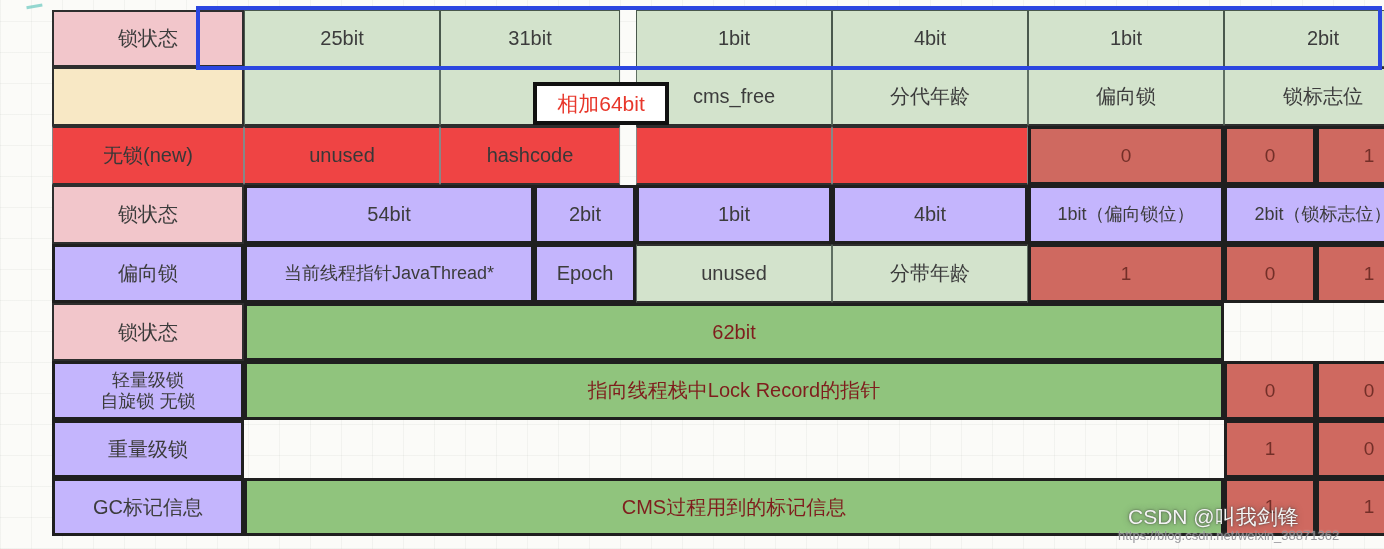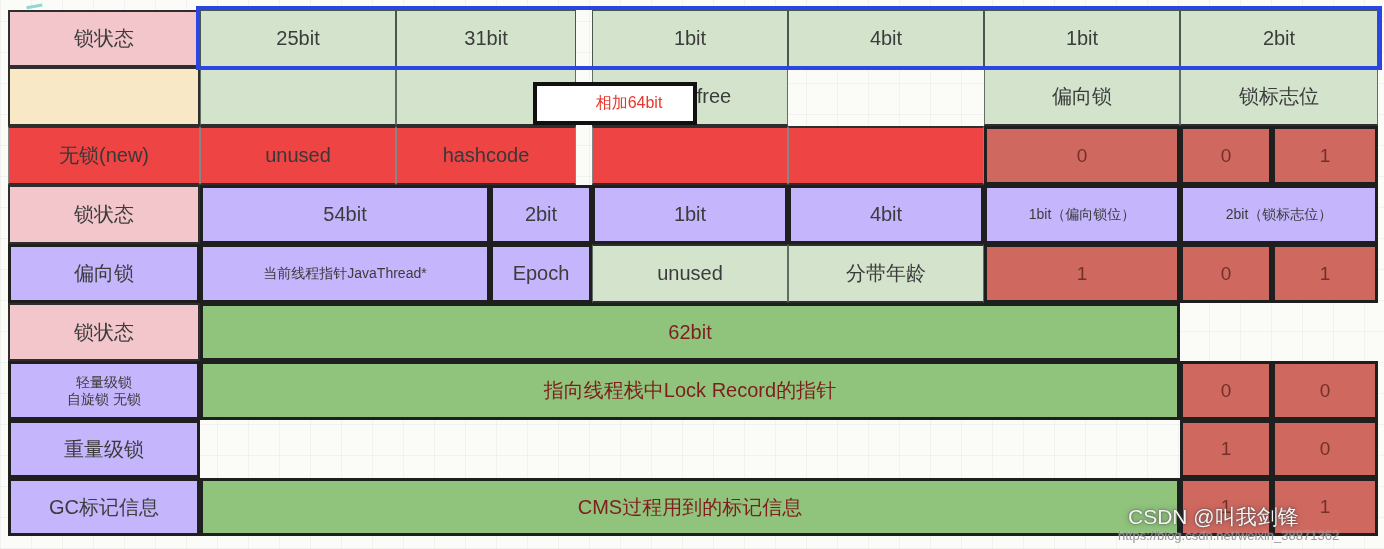--- a/index.html
+++ b/index.html
@@ -18,21 +18,21 @@
   #r3{top:126px;height:59px}
   #r4{top:185px;height:59px}
   #r5{top:244px;height:59px}
   #r6{top:303px;height:58px}
   #r7{top:361px;height:59px}
   #r8{top:420px;height:58px}
   #r9{top:478px;height:58px}
 
   .cell{position:absolute;top:0;height:100%;box-sizing:border-box;
         display:flex;align-items:center;justify-content:center;
-        font-size:20px;color:#3c3c3c;text-align:center;line-height:1.15;}
+        font-size:20px;color:#3c3c3c;text-align:center;line-height:1.15;margin-left:44px;}
   
   .lab {left:0;width:192px}
   .c1  {left:192px;width:196px}
   .c2  {left:388px;width:180px}
   .c3  {left:584px;width:196px}
   .c4  {left:780px;width:196px}
   .c5  {left:976px;width:196px}
   .c6  {left:1172px;width:198px}
   .c6a {left:1172px;width:92px}
   .c6b {left:1264px;width:106px}
@@ -42,28 +42,28 @@
 
   
   .pink  {background:#f2c6cb;border:2px solid #2e2e2e;}
   .tan   {background:#f8e8c5;border:2px solid #2e2e2e;}
   .hgreen{background:#d3e3cc;border-style:solid;border-color:#49584c;border-width:1px;}
   .lgreen{background:#d3e3cc;border-style:solid;border-color:#2e2e2e #5f6f62;border-width:2px 1px;}
   .grayc {background:#ef4444;border-style:solid;border-color:#2e2e2e #878787;border-width:2px 1px;color:#383838;}
   .orange{background:#c4b5fd;border:3px solid #1f1f1f;}
   .redc  {background:#cf6960;border:3px solid #1f1f1f;color:#732f28;font-size:19px;}
   .green {background:#90c47d;border:3px solid #1f1f1f;color:#7f1d1d;}
-  .small {font-size:14px;}
+  .small {font-size:18px;}
 
   #blueframe{position:absolute;left:188px;top:6px;width:1186px;height:64px;
              border:4px solid #2b46e0;box-sizing:border-box;z-index:6;pointer-events:none;}
   #tooltip{position:absolute;left:533px;top:82px;width:128px;height:35px;z-index:10;
            background:#ffffff;border:4px solid #111;box-sizing:content-box;
            display:flex;align-items:center;justify-content:center;
-           color:#e8372b;font-size:16px;padding-left:28px;}
+           color:#e8372b;font-size:21px;}
   #wm1{position:absolute;left:1128px;top:503px;z-index:20;font-size:21px;color:#f4f4f4;
        text-shadow:0 0 2px rgba(60,60,60,.9),0 0 6px rgba(60,60,60,.55);white-space:nowrap;}
   #wm2{position:absolute;left:1118px;top:528px;z-index:20;font-size:13px;color:rgba(140,140,145,.9);
        text-shadow:0 0 2px rgba(255,255,255,.6);white-space:nowrap;}
   #artifact{position:absolute;left:26px;top:0;width:16px;height:5px;
             border-bottom:3px solid #3fb9ae;transform:rotate(-10deg);opacity:.55;}
 </style>
 </head>
 <body>
 
@@ -80,20 +80,21 @@
     <div class="cell c5 hgreen">1bit</div>
     <div class="cell c6 hgreen">2bit</div>
   </div>
   <div id="blueframe"></div>
 
   <div class="row" id="r2">
     <div class="cell lab tan"></div>
     <div class="cell c1 lgreen"></div>
     <div class="cell c2 lgreen"></div>
     <div class="cell c3 lgreen">cms_free</div>
+    <div class="cell c4 lgreen">分代年龄</div>
     <div class="cell c5 lgreen">偏向锁</div>
     <div class="cell c6 lgreen">锁标志位</div>
   </div>
 
   <div class="row" id="r3">
     <div class="cell lab grayc">无锁(new)</div>
     <div class="cell c1 grayc">unused</div>
     <div class="cell c2 grayc">hashcode</div>
     <div class="cell c3 grayc"></div>
     <div class="cell c4 grayc"></div>

